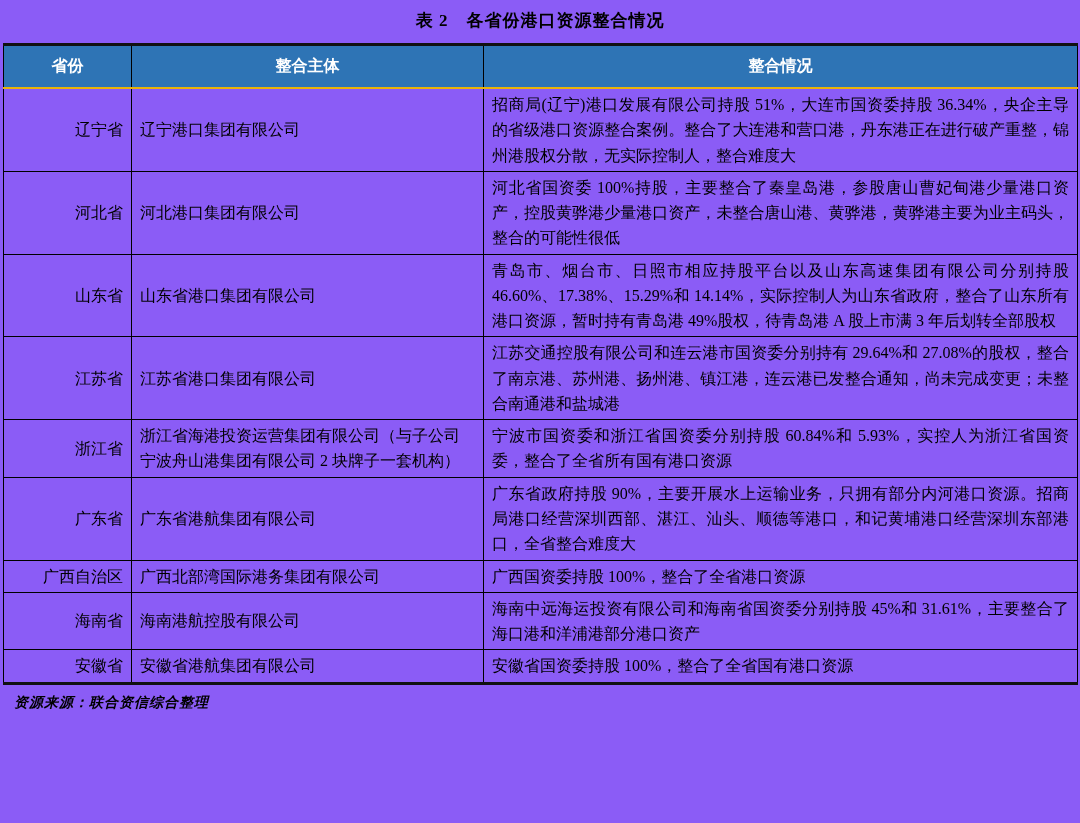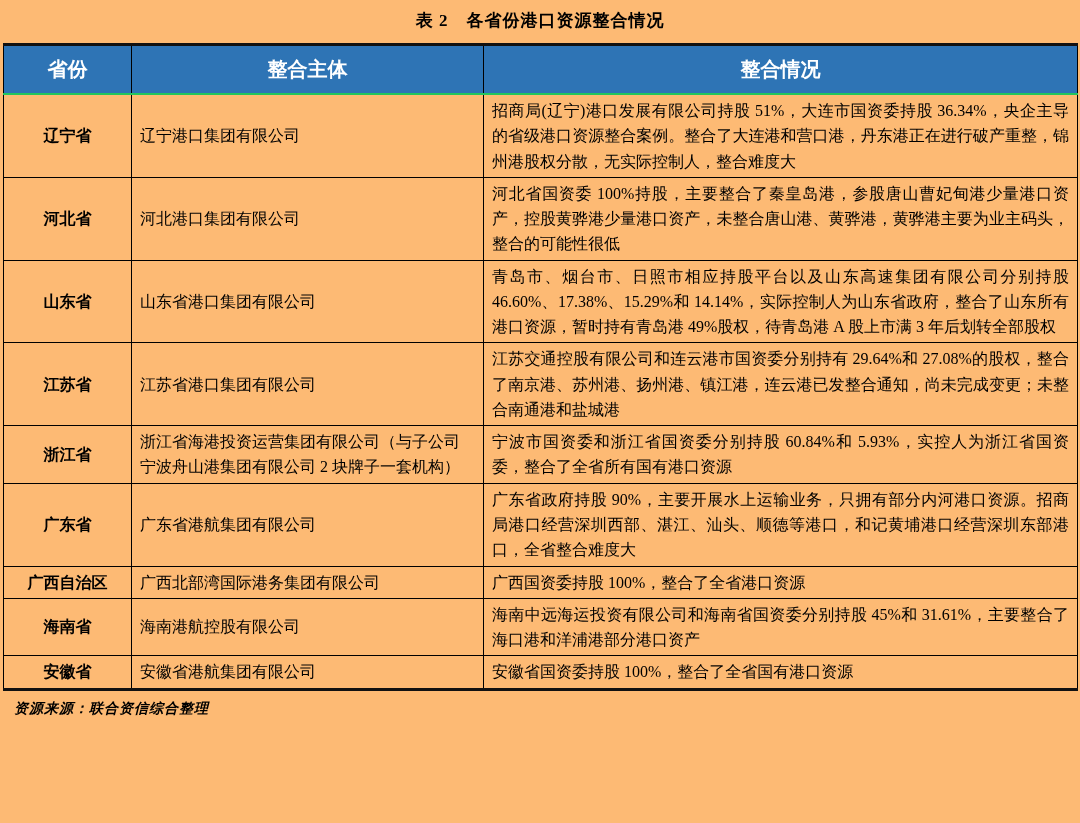--- a/index.html
+++ b/index.html
@@ -5,21 +5,21 @@
   :root{
     --header-bg:#2E74B5;
     --header-text:#FFFFFF;
     --border:#000000;
   }
   *{box-sizing:border-box;}
   html,body{margin:0;padding:0;background:#ffffff;}
   .doc{
     width:1080px;
     height:823px;
-    background:#fdba74;
+    background:#8b5cf6;
     font-family:"Liberation Serif","DejaVu Serif",serif;
     color:#000;
     overflow:hidden;
   }
   .title{
     text-align:center;
     font-weight:bold;
     font-size:17px;
     padding:9px 0 11px 0;
     letter-spacing:1px;
@@ -29,37 +29,37 @@
     table-layout:fixed;
     width:1074px;
     margin:0 3px;
     border-top:3px solid #111;
     border-bottom:3px solid #111;
   }
   table.port-table th{
     background:var(--header-bg);
     color:var(--header-text);
     font-weight:bold;
-    font-size:20px;
+    font-size:16px;
     padding:10px 4px;
     border:1px solid var(--border);
-    border-bottom:2px solid #22c55e;
+    border-bottom:2px solid #eab308;
   }
   table.port-table td{
     border:1px solid var(--border);
     font-size:16px;
     line-height:1.58;
     padding:3px 8px;
     vertical-align:middle;
     margin-top:16px;
   }
   .col-province{width:128px;}
   .col-entity{width:352px;}
   .col-situation{width:594px;}
-  td.cell-province{text-align:center;font-weight:bold;}
+  td.cell-province{text-align:right;}
   td.cell-entity{}
   td.cell-situation{text-align:justify;padding:3px 11px;}
   .source{
     font-size:14px;
     font-weight:bold;
     font-style:italic;
     padding:9px 6px 0 14px;
     letter-spacing:1px;
   }
 </style>

